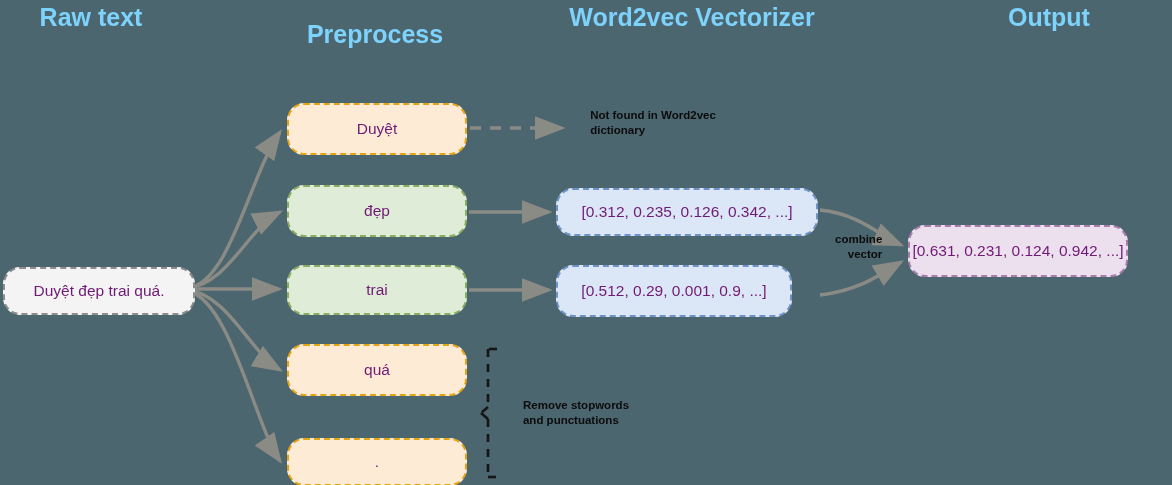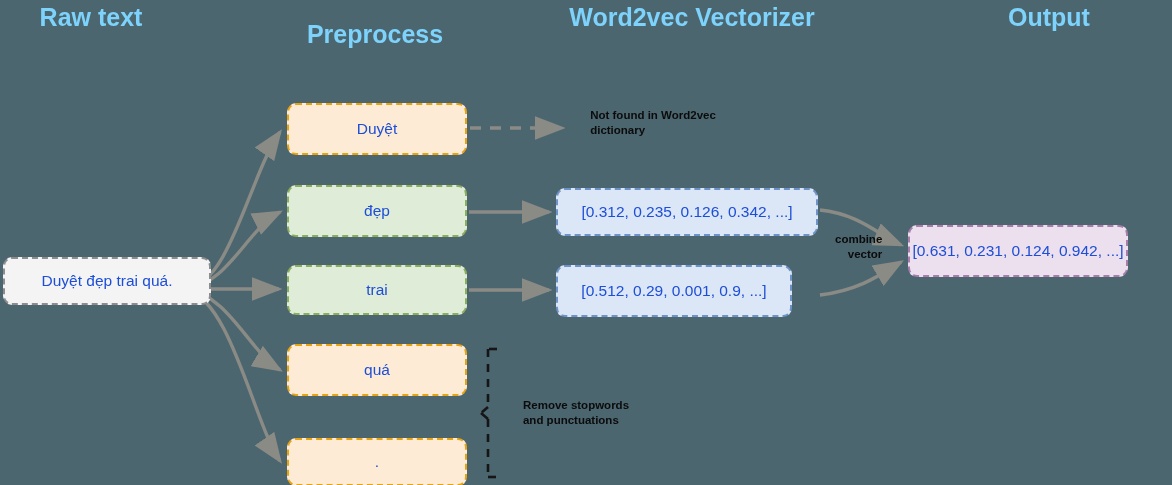--- a/index.html
+++ b/index.html
@@ -26,23 +26,23 @@
     white-space: nowrap;
     text-align: center;
     transform: translateX(-50%);
   }
   .node {
     position: absolute;
     box-sizing: border-box;
     display: flex;
     align-items: center;
     justify-content: center;
-    border-radius: 9px;
+    border-radius: 17px;
     font-size: 15.5px;
-    color: #1d4ed8;
+    color: #701a75;
     text-align: center;
     line-height: 1.2;
   }
   .node-raw {
     background: #f4f4f4;
     border: 2px dashed #8d8d8d;
   }
   .node-orange {
     background: #fdebd6;
     border: 2px dashed #e6a413;
@@ -122,21 +122,21 @@
       <path d="M488,477 L 497,477"></path>
       <path d="M481,413 L 488,419" stroke-dasharray="none"></path>
     </g>
   </svg>
 
   <div class="col-title" style="left:91px; top:3px;">Raw text</div>
   <div class="col-title" style="left:375px; top:20px;">Preprocess</div>
   <div class="col-title" style="left:692px; top:3px;">Word2vec Vectorizer</div>
   <div class="col-title" style="left:1031px; top:3px;margin-left:18px;">Output</div>
 
-  <div class="node node-raw" style="left:3px; top:257px; width:208px; height:48px;">Duyệt đẹp trai quá.</div>
+  <div class="node node-raw" style="left:3px; top:267px; width:192px; height:48px;">Duyệt đẹp trai quá.</div>
 
   <div class="node node-orange" style="left:287px; top:103px; width:180px; height:52px;">Duyệt</div>
   <div class="node node-green" style="left:287px; top:185px; width:180px; height:52px;">đẹp</div>
   <div class="node node-green" style="left:287px; top:265px; width:180px; height:50px;">trai</div>
   <div class="node node-orange" style="left:287px; top:344px; width:180px; height:52px;">quá</div>
   <div class="node node-orange" style="left:287px; top:438px; width:180px; height:48px;">.</div>
 
   <div class="node node-blue" style="left:556px; top:188px; width:262px; height:48px;">[0.312, 0.235, 0.126, 0.342, ...]</div>
   <div class="node node-blue" style="left:556px; top:265px; width:236px; height:52px;">[0.512, 0.29, 0.001, 0.9, ...]</div>
 

